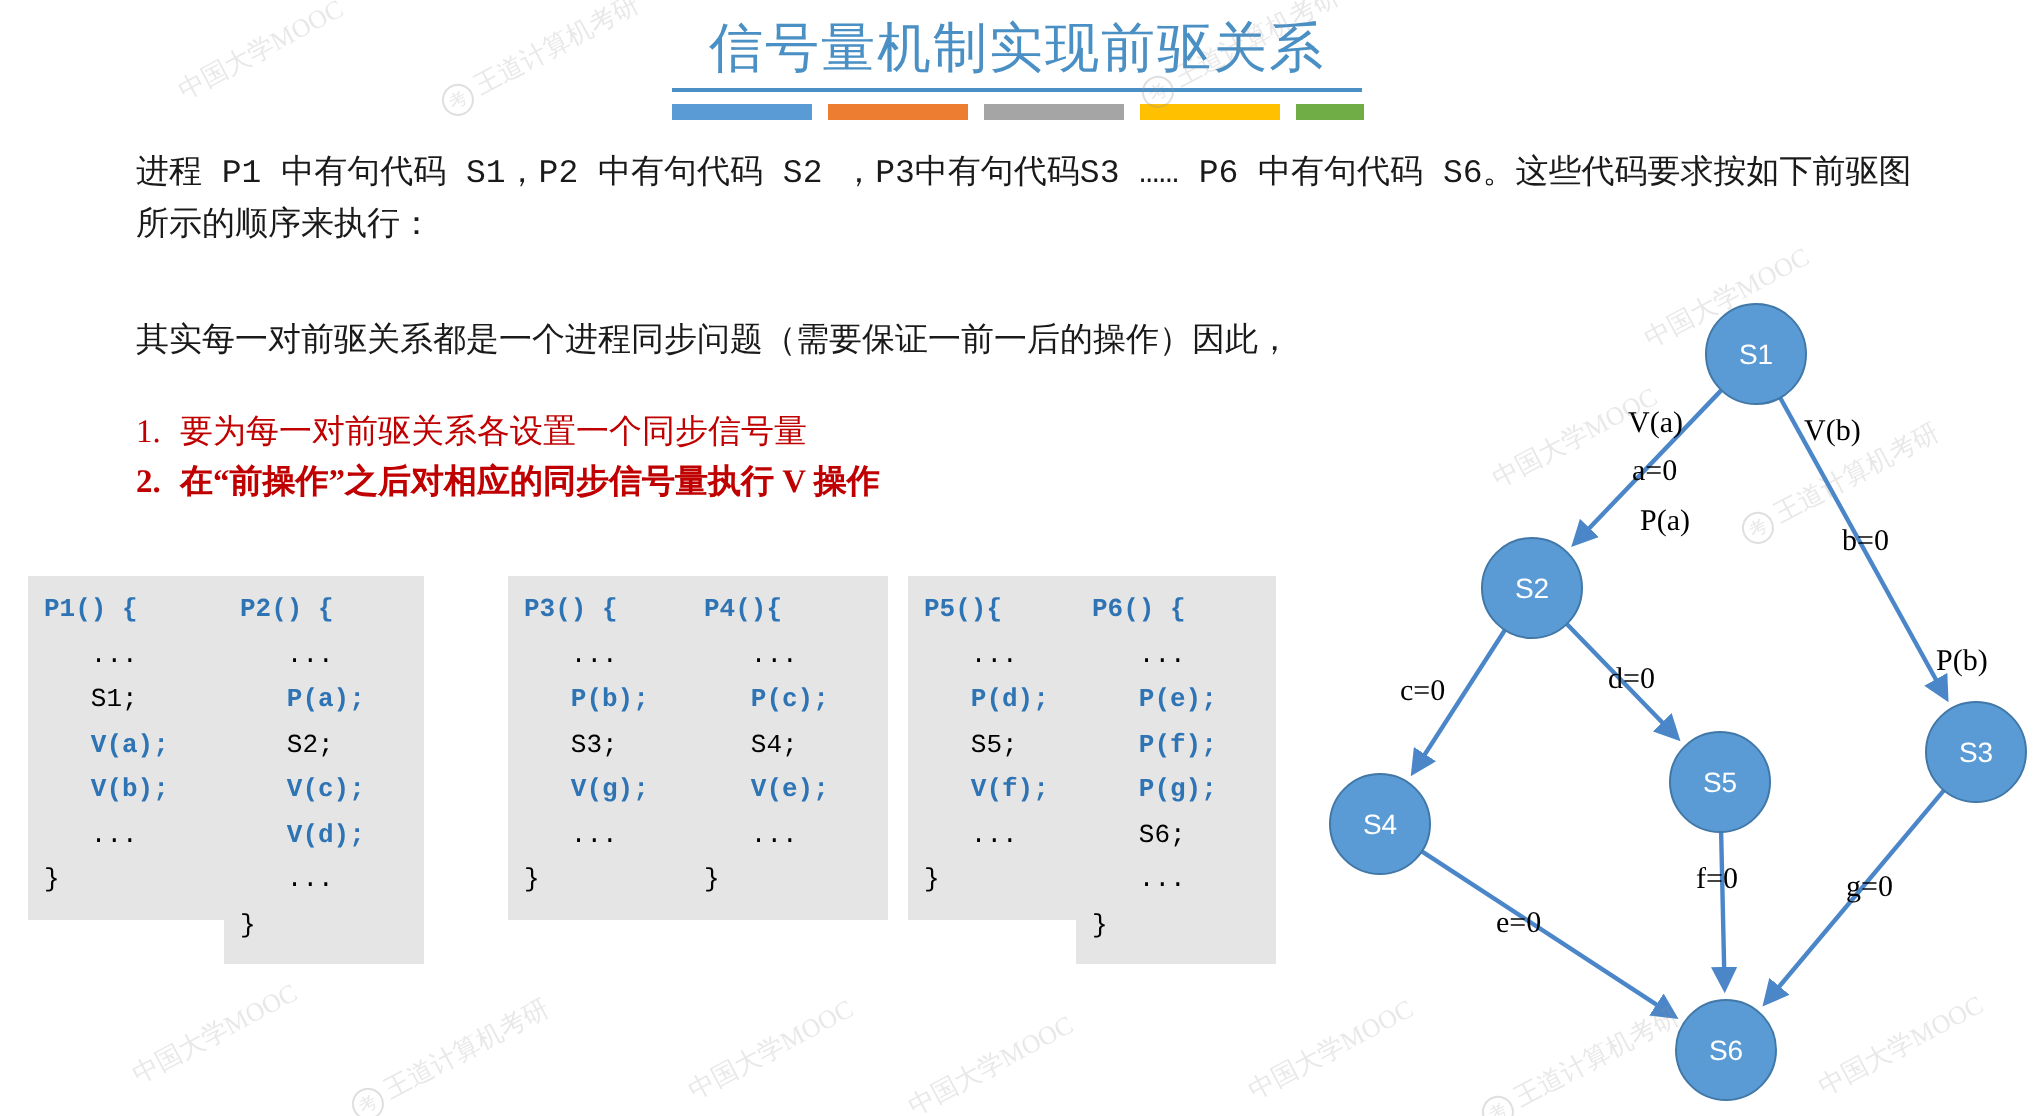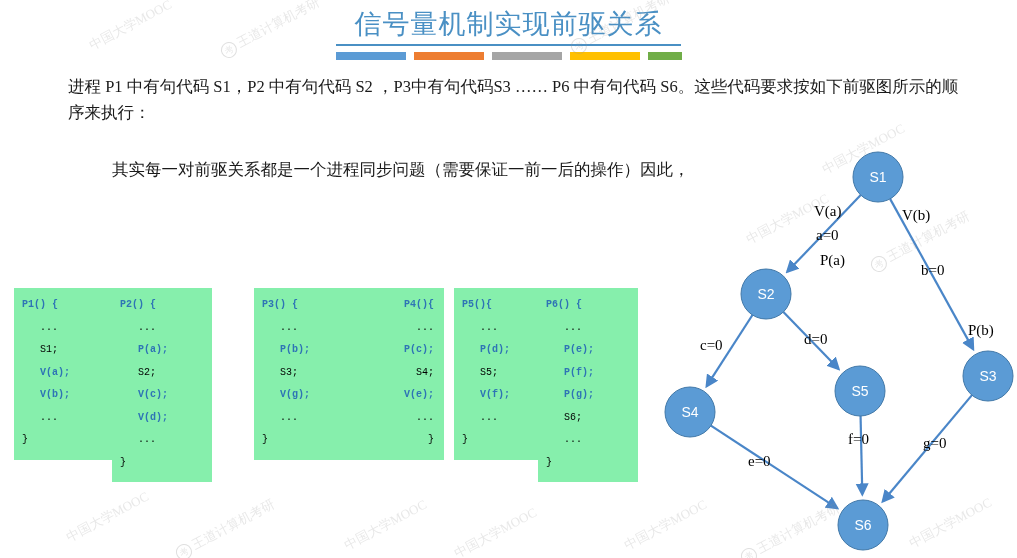--- a/index.html
+++ b/index.html
@@ -29,57 +29,56 @@
   .d1 { left:336px; width:70px; background:#5b9bd5; }
   .d2 { left:414px; width:70px; background:#ed7d31; }
   .d3 { left:492px; width:70px; background:#a5a5a5; }
   .d4 { left:570px; width:70px; background:#ffc000; }
   .d5 { left:648px; width:34px; background:#70ad47; }
 
   
   .para {
     position:absolute; left:68px; top:74px; width:900px;
     font-size:16.5px; line-height:26px; color:#1a1a1a;
-    font-family:Liberation Serif, serif;
+    font-family:Liberation Mono, monospace;
   }
   .para2 {
     position:absolute; left:68px; top:157px; width:780px;
     font-size:16.5px; line-height:26px; color:#1a1a1a;
     font-family:"Liberation Serif", serif;
-    margin-left:44px;
   }
   .list {
     position:absolute; left:68px; top:203px; width:780px;
     font-size:16.5px; line-height:25px;
     font-family:"Liberation Serif", serif;
   }
   .list .li { white-space:nowrap; }
   .li1 { color:#c00000; }
   .li2 { color:#c00000; font-weight:bold; }
   .li3 { color:#c00000; font-weight:bold; }
   .num { display:inline-block; width:22px; }
 
   
   .code-row { position:absolute; left:14px; top:288px; }
   .code {
     position:absolute; top:0;
-    background:#86efac;
+    background:#e5e5e5;
     font-family:"Liberation Mono", monospace;
-    font-size:10px;
+    font-size:13px;
     line-height:22.5px;
     color:#000000;
     padding:6px 10px 8px 8px;
     box-sizing:border-box;
     white-space:pre;
   }
   .code .hl { color:#2e74b5; font-weight:bold; }
   .c0 { left:0px;   width:98px;  }
   .c1 { left:98px; width:100px; }
   .c2 { left:240px; width:98px;  }
-  .c3 { left:330px; width:100px;text-align:right; }
+  .c3 { left:330px; width:100px; }
   .c4 { left:440px; width:100px;font-family:Liberation Mono, monospace; }
   .c5 { left:524px; width:100px; }
 
   
   #graph { position:absolute; left:630px; top:130px; width:387px; height:428px; }
   .node-label { font-family:"Liberation Sans", sans-serif; font-size:14px; fill:#ffffff; }
   .edge-label { font-family:"Liberation Serif", serif; font-size:15px; fill:#000000; }
 
   
   .wm {
@@ -110,20 +109,26 @@
   <div class="dashbar d1"></div>
   <div class="dashbar d2"></div>
   <div class="dashbar d3"></div>
   <div class="dashbar d4"></div>
   <div class="dashbar d5"></div>
 
   <div class="para">进程 P1 中有句代码 S1，P2 中有句代码 S2 ，P3中有句代码S3 …… P6 中有句代码 S6。这些代码要求按如下前驱图所示的顺序来执行：</div>
   <div class="para2">其实每一对前驱关系都是一个进程同步问题（需要保证一前一后的操作）因此，</div>
 
   <div class="list">
+    <div class="li li1">
+      <span class="num">1.</span><span>要为每一对前驱关系各设置一个同步信号量</span>
+    </div>
+    <div class="li li2">
+      <span class="num">2.</span><span>在“前操作”之后对相应的同步信号量执行 V 操作</span>
+    </div>
   </div>
 
   <div class="code-row">
     <div class="code c0"><span><span class="hl">P1() {</span>
    ...
    S1;
    <span class="hl">V(a);</span>
    <span class="hl">V(b);</span>
    ...
 }</span></div>

